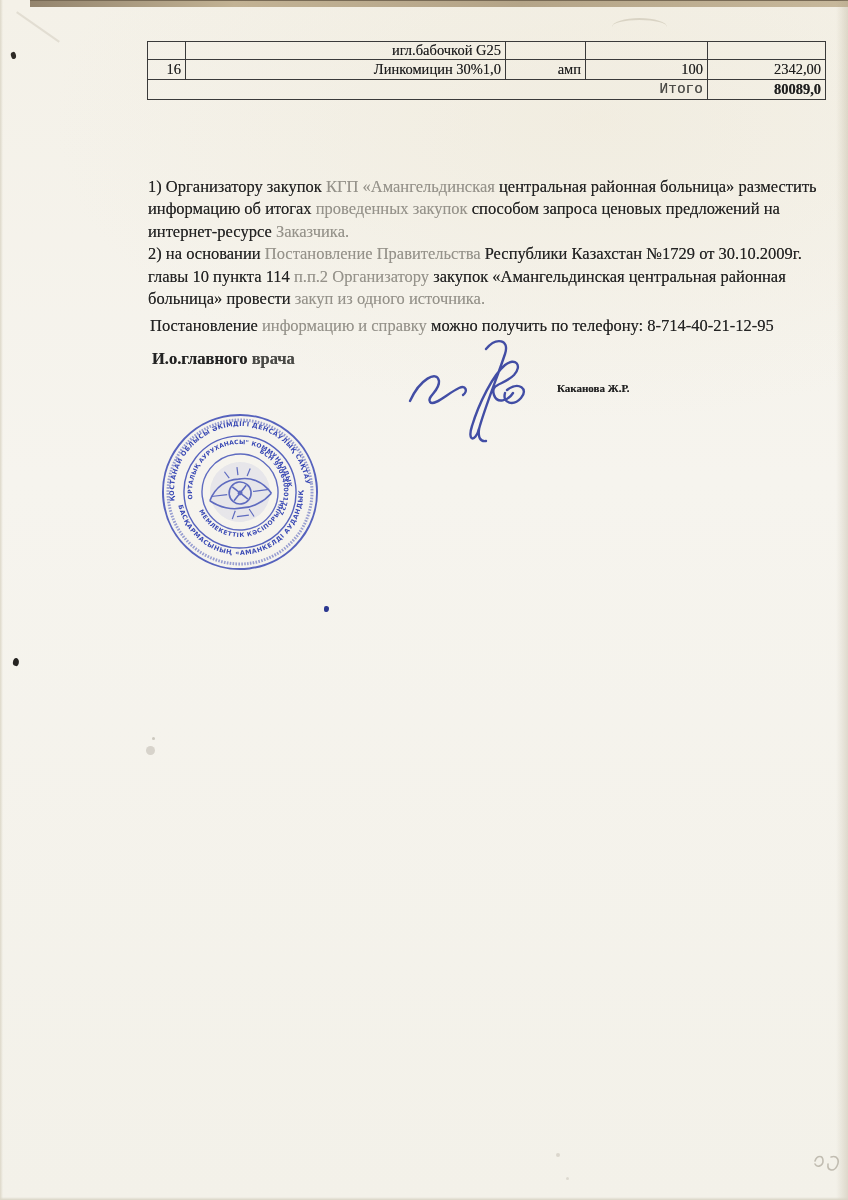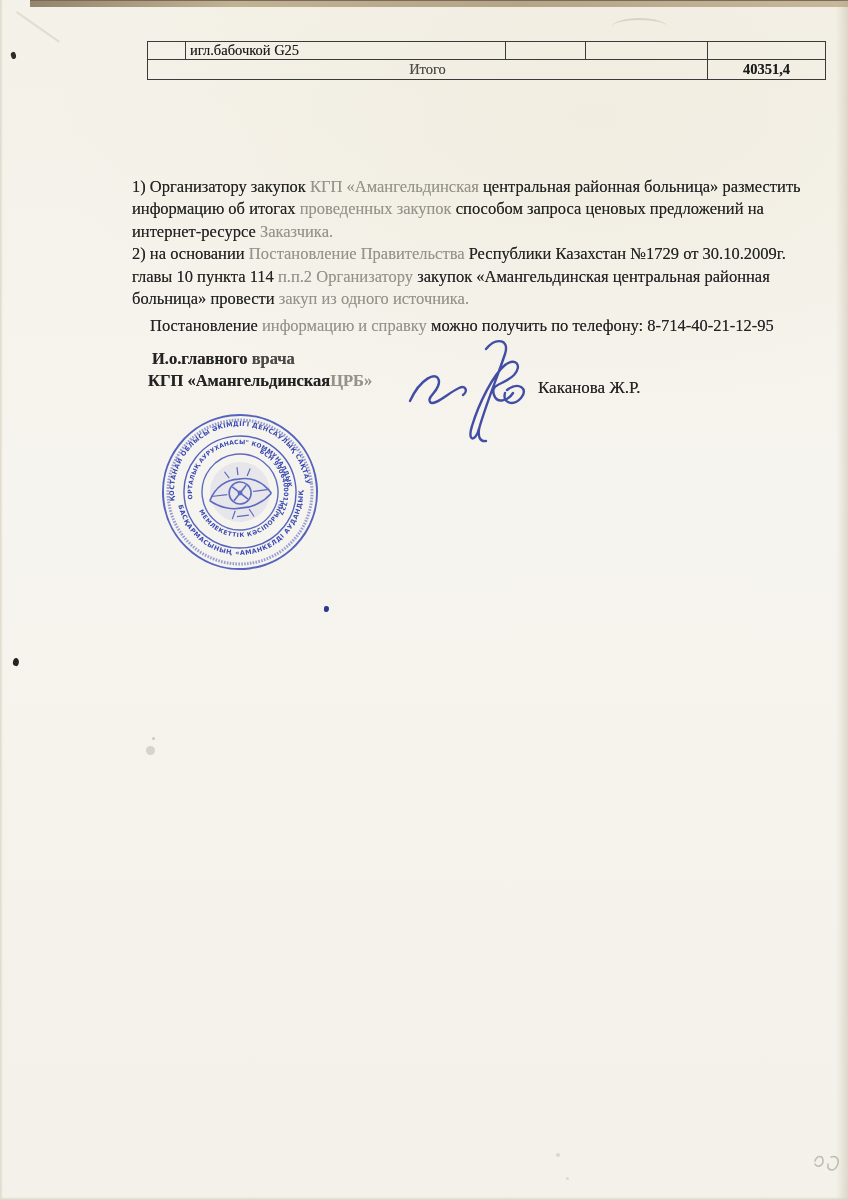--- a/index.html
+++ b/index.html
@@ -26,37 +26,37 @@
   .edge-left{position:absolute;left:0;top:0;bottom:0;width:3px;
     background:linear-gradient(90deg,#ddd8c9,rgba(221,216,201,0));}
 
   
   table.items{
     position:absolute;left:147px;top:41px;width:678px;
     border-collapse:collapse;table-layout:fixed;
     font-size:14.5px;line-height:16.5px;color:#1d1d1d;
     text-shadow:0 0 .4px rgba(20,20,20,.55);
   }
-  table.items td{border:1.6px solid #3a3a3a;padding:0 4px;vertical-align:middle;overflow:hidden;}
+  table.items td{border:1.6px solid #3a3a3a;padding:0 4px;vertical-align:middle;overflow:hidden;text-align:right;}
   td.c{text-align:center;}
   td.name{padding-left:8px;white-space:pre-line;}
   tr.r0{height:17px;} tr.r1{height:34px;} tr.r2{height:21px;} tr.r3{height:20px;} tr.rt{height:20px;}
-  td.total-label{text-align:center;color:#4c4c48;}
+  td.total-label{text-align:center;color:#4c4c48;font-family:Liberation Mono, monospace;}
   td.total-value{text-align:center;font-weight:700;}
 
   
   .textline,.para{position:absolute;font-size:16.5px;line-height:22.4px;
     text-shadow:0 0 .45px rgba(25,25,25,.6);}
-  .para{left:132px;top:176px;width:700px;}
+  .para{left:148px;top:176px;width:700px;}
   .contact{left:150px;top:315px;width:700px;}
   .seg-f{color:#95928a;text-shadow:0 0 .3px rgba(130,128,120,.4);}
   .seg-m{color:#4a4a46;}
   .official1{left:152px;top:348px;font-weight:700;}
   .official2{left:148px;top:370px;font-weight:700;}
-  .sig-name{left:538px;top:377px;font-weight:400;font-size:17px;}
+  .sig-name{left:557px;top:377px;font-weight:700;font-size:11px;}
 
   
   .speck{position:absolute;}
   .svg-abs{position:absolute;}
 </style>
 </head>
 <body>
 
 <div class="page">
 
@@ -74,33 +74,39 @@
         <col style="width:118px">
       </colgroup>
     <tbody>
         <tr class="r0">
       <td class="c"></td>
       <td class="name">игл.бабочкой G25</td>
       <td class="c"></td>
       <td class="c"></td>
       <td class="c"></td>
     </tr>
+    <tr class="r3">
+      <td class="c">16</td>
+      <td class="name">Линкомицин 30%1,0</td>
+      <td class="c">амп</td>
+      <td class="c">100</td>
+      <td class="c">2342,00</td>
+    </tr>
     <tr class="rt">
       <td colspan="4" class="total-label">Итого</td>
-      <td class="total-value">40351,4</td>
+      <td class="total-value">80089,0</td>
     </tr>
   </tbody>
     </table>
 
   <div class="para textline"><span>1) Организатору закупок </span><span class="seg-f">КГП «Амангельдинская </span><span>центральная районная больница» разместить</span><br><span>информацию об итогах </span><span class="seg-f">проведенных закупок </span><span>способом запроса ценовых предложений на</span><br><span>интернет-ресурсе </span><span class="seg-f">Заказчика.</span><br><span>2) на основании </span><span class="seg-f">Постановление Правительства </span><span>Республики Казахстан №1729 от 30.10.2009г.</span><br><span>главы 10 пункта 114 </span><span class="seg-f">п.п.2 Организатору </span><span>закупок «Амангельдинская центральная районная</span><br><span>больница» провести </span><span class="seg-f">закуп из одного источника.</span></div>
 
   <div class="textline contact"><span>Постановление  </span><span class="seg-f">информацию и справку </span><span>можно получить по телефону: 8-714-40-21-12-95</span></div>
 
   <div class="textline official1"><span>И.о.главного </span><span class="seg-m">врача</span></div>
-  <div class="textline official2"><span>КГП «Амангельдинская</span><span class="seg-f">ЦРБ»</span></div>
   <div class="textline sig-name">Каканова Ж.Р.</div>
 
   <svg class="svg-abs" style="left:402px;top:335px;" width="142" height="114" viewBox="0 0 142 114">
     <g fill="none" stroke="#33409f" stroke-width="2.4" stroke-linecap="round" opacity="0.92">
       <path d="M 8,66 C 18,44 35,35 37,46 C 38,56 24,62 28,67 C 32,72 46,58 57,53 C 64,50 66,56 61,60"></path>
       <path d="M 84,14 C 94,2 108,4 103,19 C 95,43 83,72 77,94 C 73,108 65,106 70,91 C 77,68 91,40 103,30 C 113,22 121,30 112,40 C 101,51 88,48 92,60 C 95,69 106,66 111,58"></path>
       <path d="M 105,55 C 117,46 127,54 119,63 C 112,71 100,69 103,58"></path>
       <path d="M 77,94 C 76,102 78,107 84,106"></path>
     </g>
   </svg>

